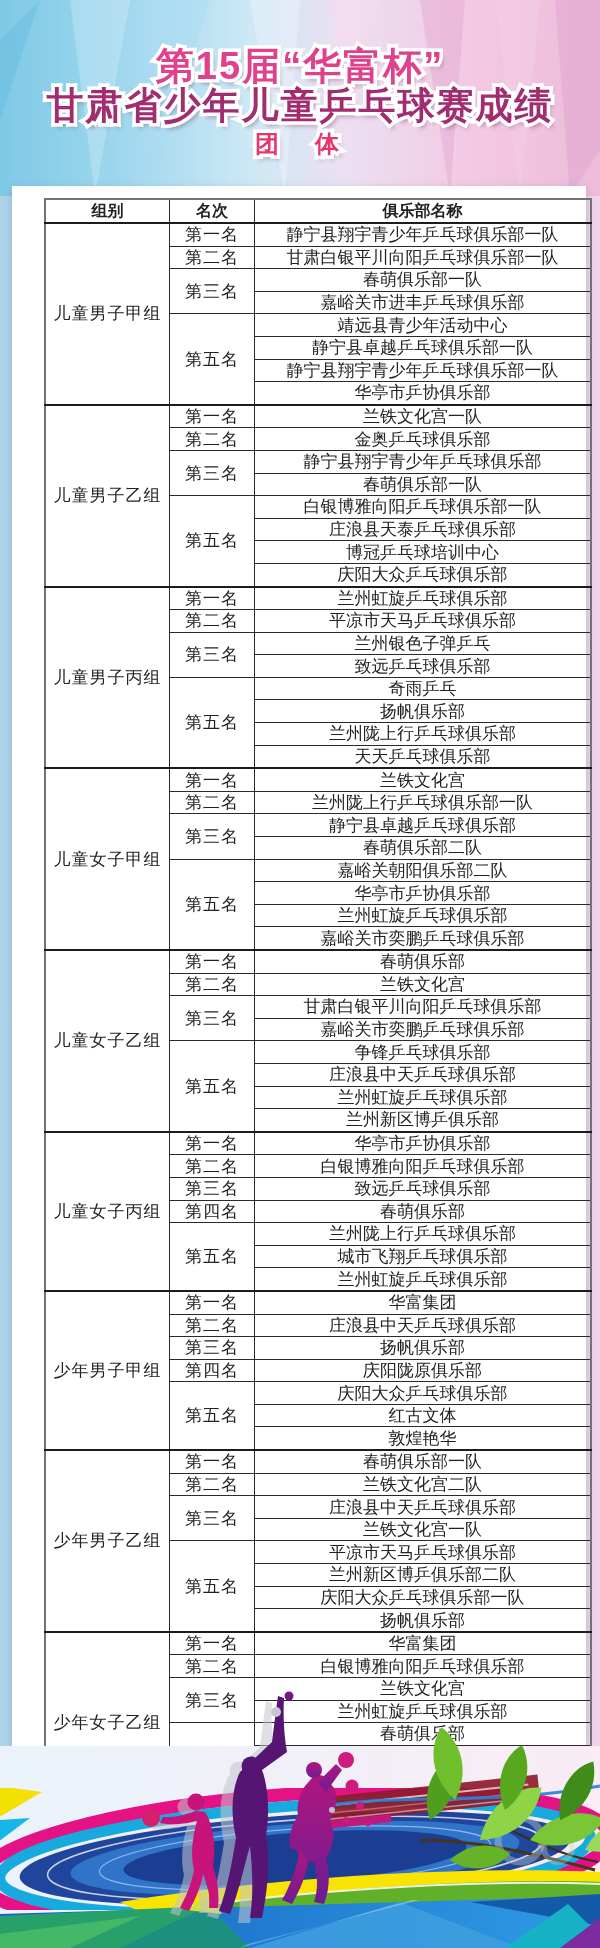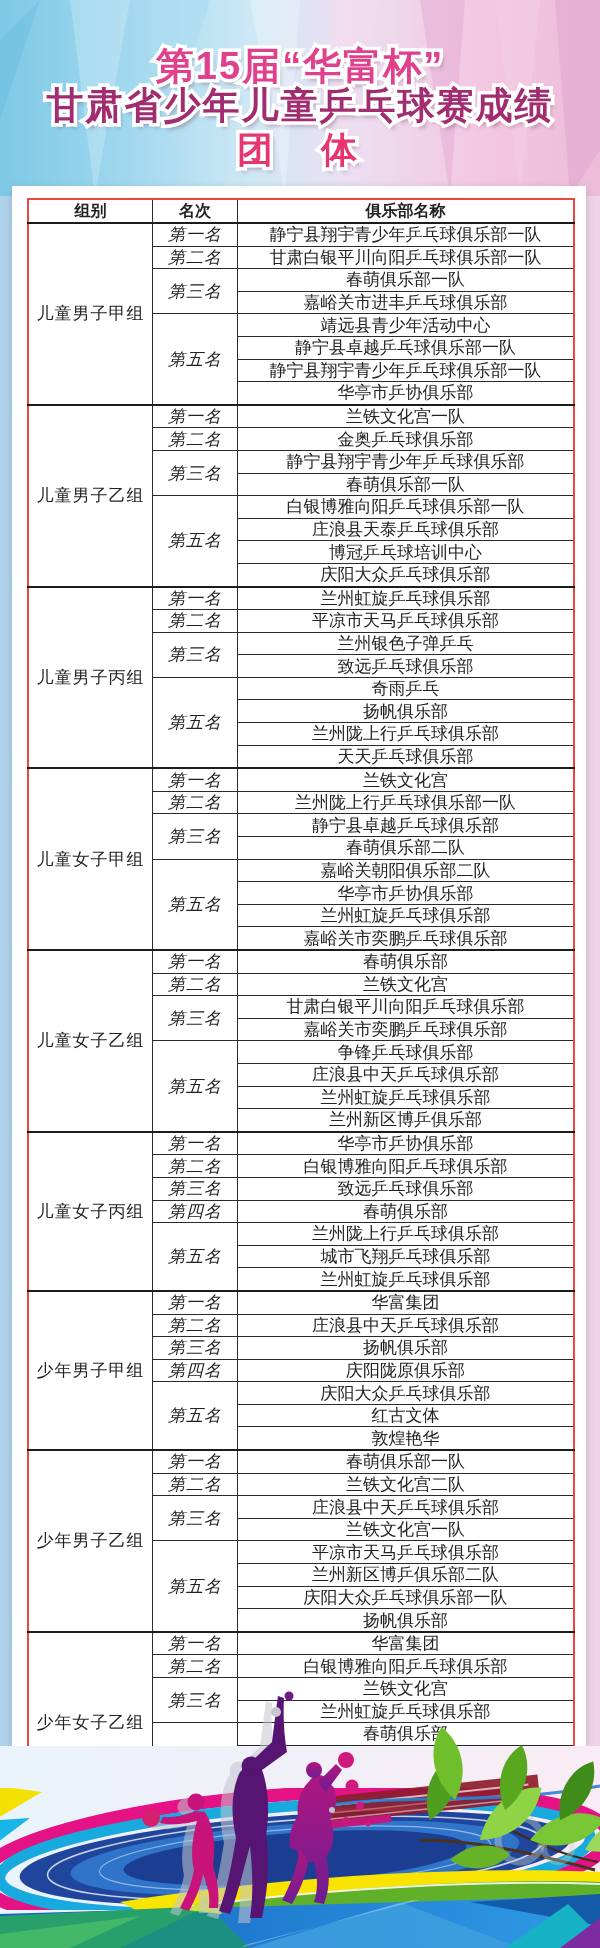--- a/index.html
+++ b/index.html
@@ -12,37 +12,37 @@
   .titles{position:absolute;top:0;left:0;width:600px;text-align:center;z-index:3;}
   .title{position:relative;font-weight:bold;line-height:1.06;letter-spacing:2px;
     font-family:"Liberation Sans","DejaVu Sans",sans-serif;}
   .title::before{
     content:attr(data-text);position:absolute;left:0;right:0;top:0;
     -webkit-text-stroke:7px #ffffff;color:#fff;z-index:-1;
     text-shadow:3px 5px 4px rgba(110,60,95,.45);
   }
   .t1{margin-top:46px;font-size:38px;color:#e0418d;}
   .t2{font-size:37px;color:#a12d70;}
-  .t3{margin-top:6px;font-size:36px;color:#e8356f;letter-spacing:6px;}
+  .t3{margin-top:6px;font-size:24px;color:#e8356f;letter-spacing:6px;}
   .panel{
     position:absolute;top:186px;left:12px;width:574px;height:1560px;
     background:#ffffff;z-index:2;box-shadow:0 3px 8px rgba(90,110,140,.35);
   }
   table.results{
-    border-collapse:collapse;table-layout:fixed;width:548px;margin:12px 11px 0 15px;
-    border:2px solid #ef4444;
+    border-collapse:collapse;table-layout:fixed;width:548px;margin:12px 11px 0 32px;
+    border:2px solid #737373;
   }
   table.results th,table.results td{
     border:1px solid #2a2a2a;padding:0 2px;text-align:center;vertical-align:middle;
     color:#222;white-space:nowrap;overflow:hidden;
   }
   table.results th{height:22px;font-size:16px;font-weight:bold;}
   table.results td{height:21.6px;font-size:17px;line-height:1;}
   td.group-cell{width:119px;font-size:17px;letter-spacing:1px;font-family:Liberation Serif, serif;}
-  td.rank-cell{width:80px;letter-spacing:1px;font-style:italic;}
+  td.rank-cell{width:80px;letter-spacing:1px;}
   td.club-cell{}
   tr.group-start td{border-top:2px solid #1c1c1c;}
   .footer-art{position:absolute;top:1690px;left:0;width:600px;height:258px;z-index:4;pointer-events:none;}
 </style>
 </head>
 <body>
 
 <div class="poster">
 
   <svg class="header-art" viewBox="0 0 600 196" aria-hidden="true">

